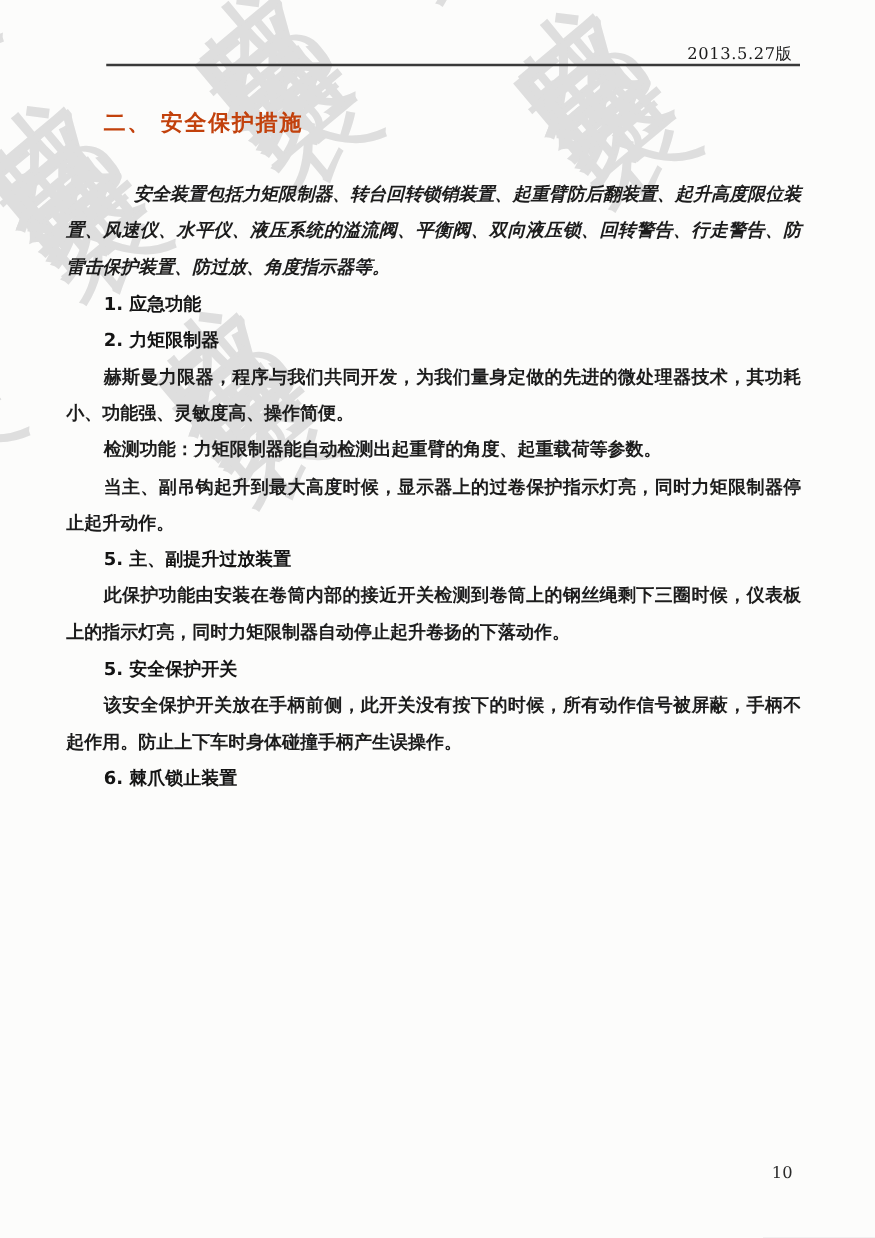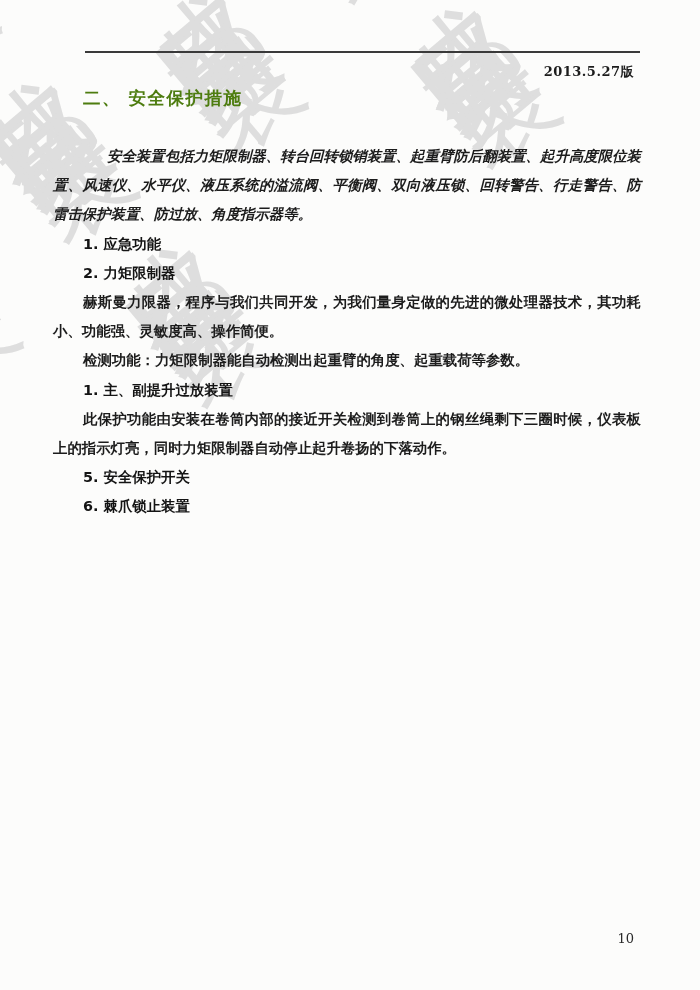--- a/index.html
+++ b/index.html
@@ -29,37 +29,36 @@
     line-height:1.05;
     letter-spacing:14px;
     font-weight:400;
     color:#dedede;
   }
   .wm-col:nth-child(even) { margin-top:-175px; }
   
   .header-version {
     position:absolute; top:34px; right:66px;
     font-family:"DejaVu Serif", serif;
-    font-size:13px; font-weight:700;
+    font-size:13px; font-weight:400;
     color:#1c1c1c; letter-spacing:.5px;
     z-index:2;
-    margin-top:29px;
   }
   .header-rule {
     position:absolute; top:51px; left:85px;
     width:555px; height:2px;
     background:#3a3a3a;
     z-index:2;
   }
   
   .doc-title {
     position:absolute; top:86px; left:83px;
     font-size:17.5px; font-weight:700;
     letter-spacing:1.5px;
-    color:#4d7c0f;
+    color:#c2410c;
     z-index:2;
   }
   
   .doc-body {
     position:absolute; top:142px; left:53px;
     width:588px;
     font-size:14.4px; line-height:29.2px;
     font-weight:700;
     color:#1c1c1c;
     text-align:justify;
@@ -99,21 +98,23 @@
   <div class="header-rule"></div>
 
   <div class="doc-title">二、 安全保护措施</div>
 
   <div class="doc-body">
     <p class="block wide-indent">安全装置包括力矩限制器、转台回转锁销装置、起重臂防后翻装置、起升高度限位装置、风速仪、水平仪、液压系统的溢流阀、平衡阀、双向液压锁、回转警告、行走警告、防雷击保护装置、防过放、角度指示器等。</p>
     <p class="block heading">1. 应急功能</p>
     <p class="block heading">2. 力矩限制器</p>
     <p class="block">赫斯曼力限器，程序与我们共同开发，为我们量身定做的先进的微处理器技术，其功耗小、功能强、灵敏度高、操作简便。</p>
     <p class="block">检测功能：力矩限制器能自动检测出起重臂的角度、起重载荷等参数。</p>
-    <p class="block heading">1. 主、副提升过放装置</p>
+    <p class="block">当主、副吊钩起升到最大高度时候，显示器上的过卷保护指示灯亮，同时力矩限制器停止起升动作。</p>
+    <p class="block heading">5. 主、副提升过放装置</p>
     <p class="block">此保护功能由安装在卷筒内部的接近开关检测到卷筒上的钢丝绳剩下三圈时候，仪表板上的指示灯亮，同时力矩限制器自动停止起升卷扬的下落动作。</p>
     <p class="block heading">5. 安全保护开关</p>
+    <p class="block">该安全保护开关放在手柄前侧，此开关没有按下的时候，所有动作信号被屏蔽，手柄不起作用。防止上下车时身体碰撞手柄产生误操作。</p>
     <p class="block heading">6. 棘爪锁止装置</p>
   </div>
 
   <div class="page-number">10</div>
 
 </div>
 
 </body></html>

